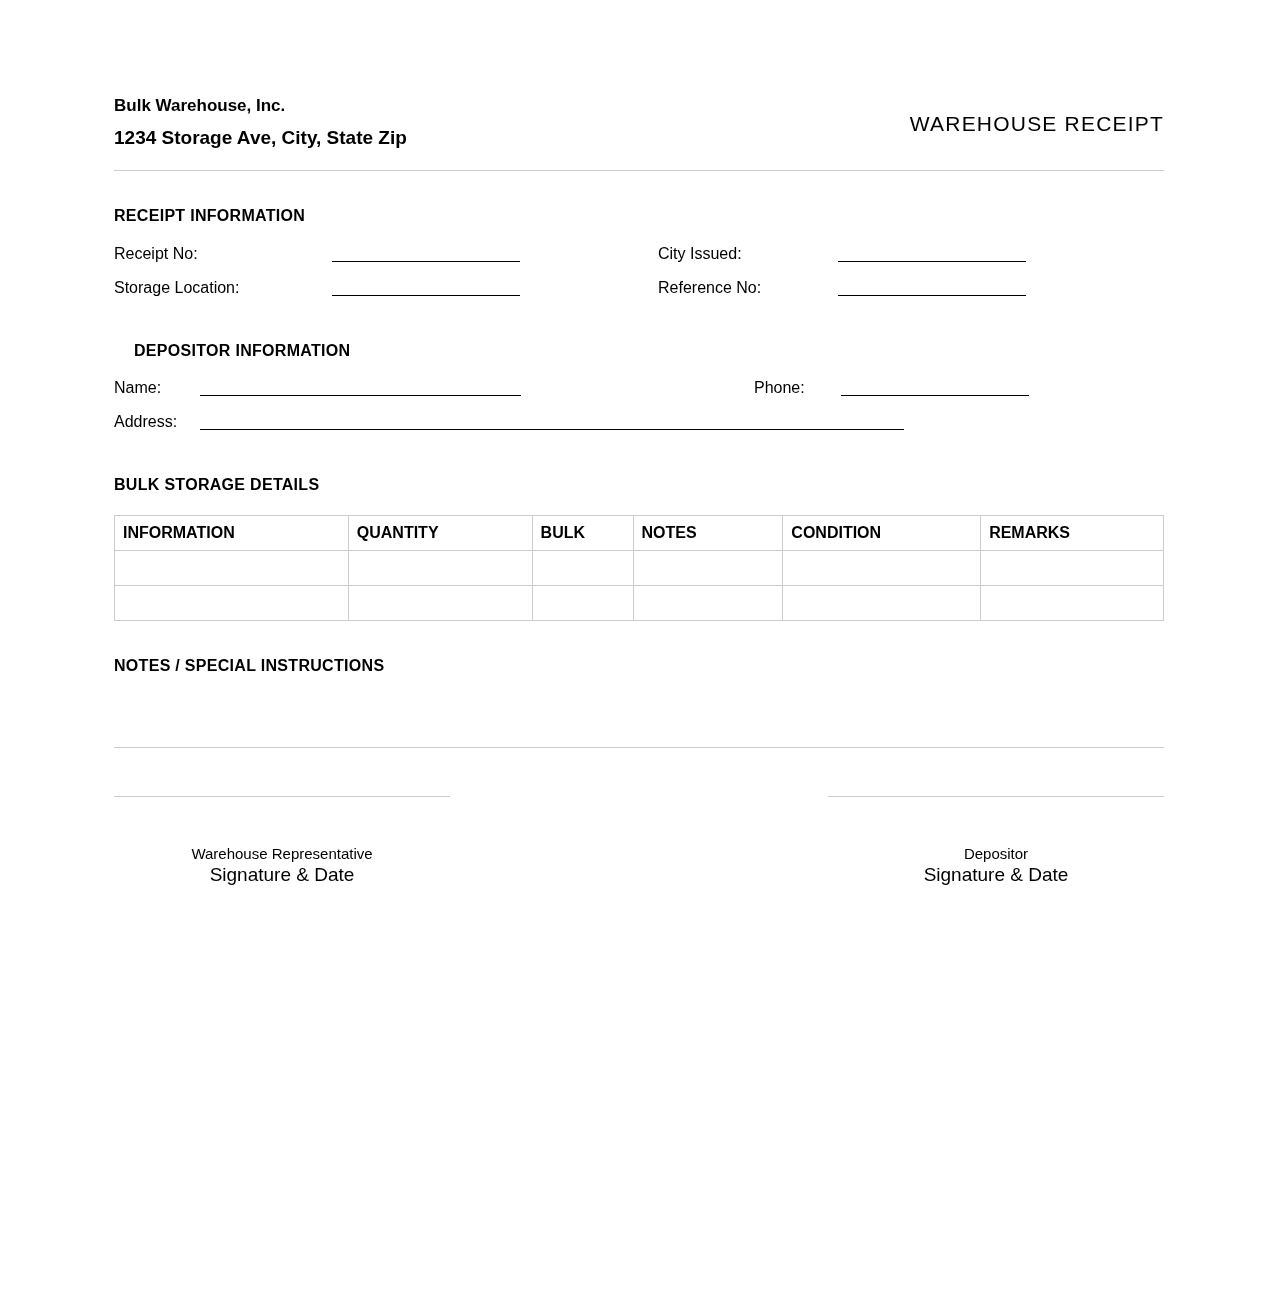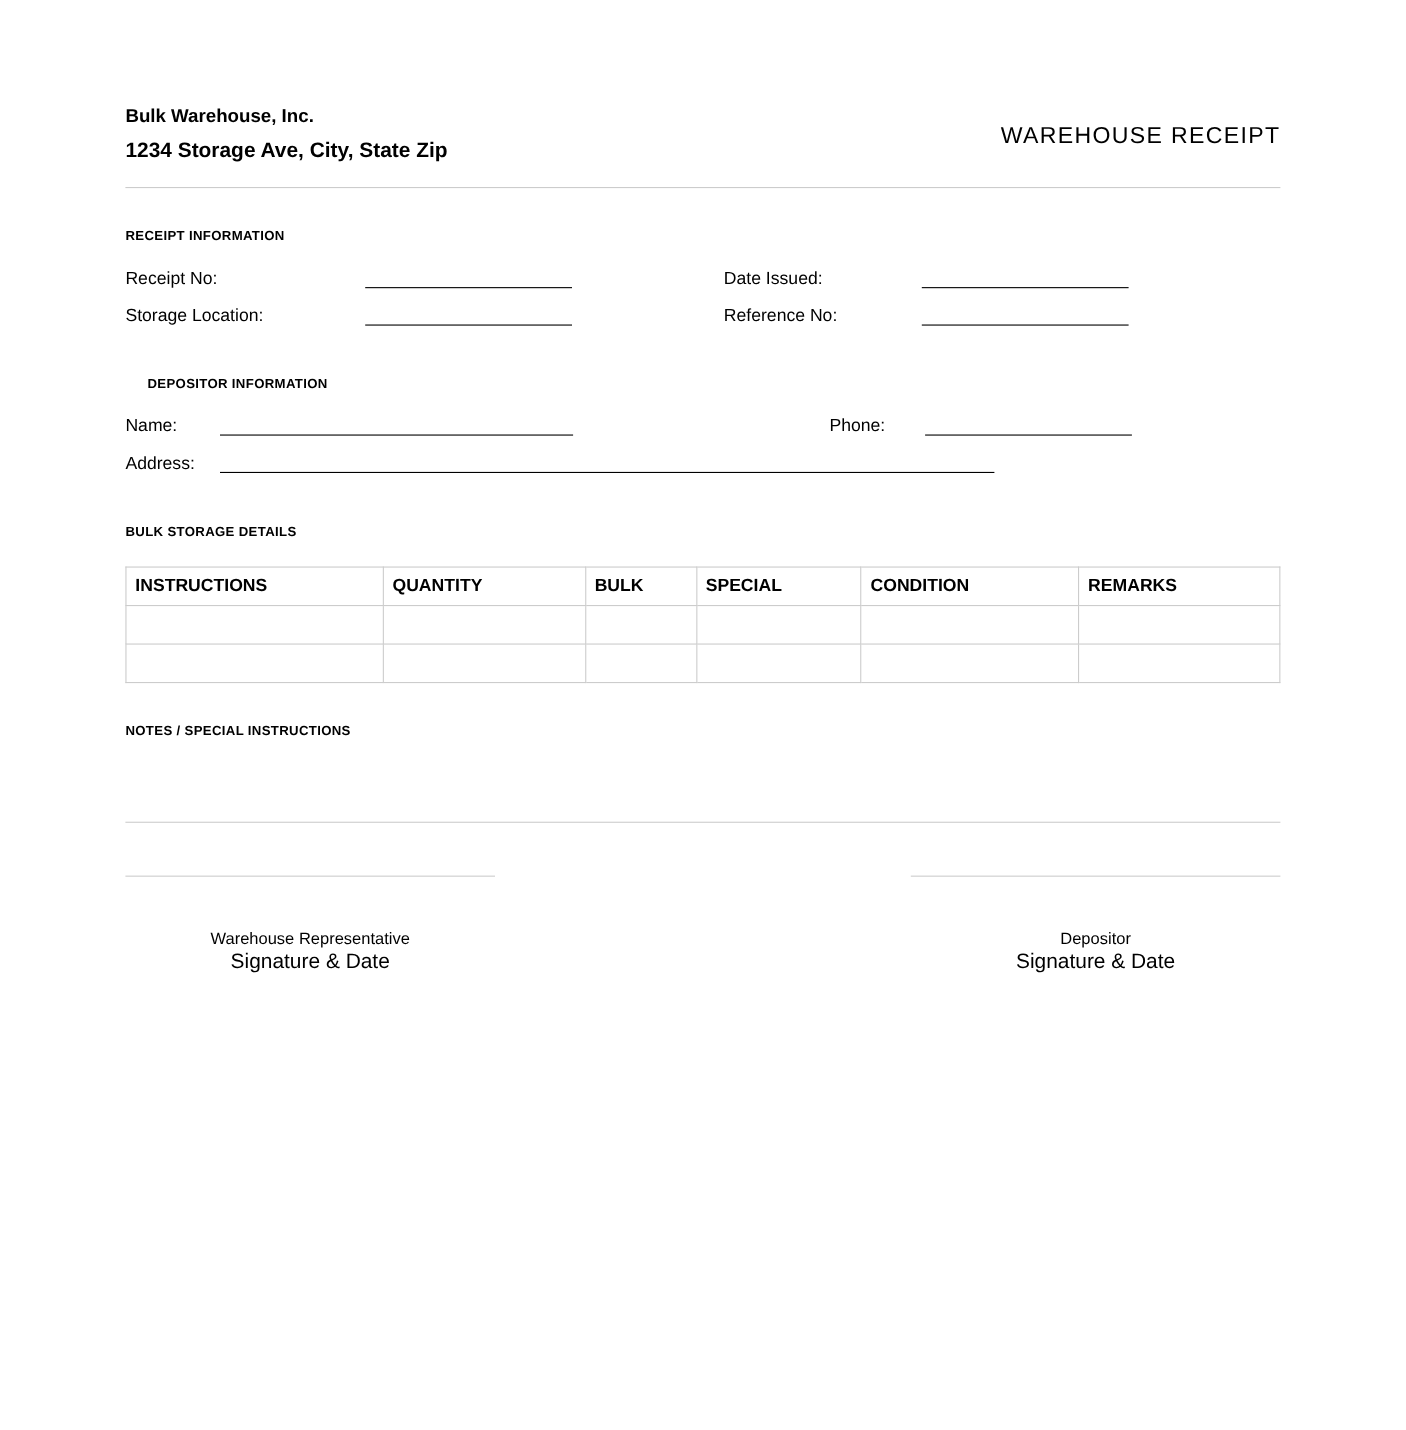--- a/index.html
+++ b/index.html
@@ -5,21 +5,21 @@
   * { box-sizing: border-box; margin: 0; padding: 0; }
   html, body { width: 1278px; height: 1300px; background: #ffffff; }
   body { font-family: "Liberation Sans", sans-serif; color: #000; position: relative; }
   .page { position: absolute; left: 114px; top: 0; width: 1050px; }
 
   .company-name { position: absolute; left: 0; top: 96px; font-size: 17px; font-weight: bold; }
   .company-address { position: absolute; left: 0; top: 127px; font-size: 19px; font-weight: bold; }
   .doc-title { position: absolute; right: 0; top: 112px; font-size: 21px; letter-spacing: 1.2px; }
   .header-rule { position: absolute; left: 0; top: 170px; width: 1050px; height: 1px; background: #cccccc; }
 
-  .section-title { position: absolute; left: 0; font-size: 12px; font-weight: bold; letter-spacing: 0.3px; }
+  .section-title { position: absolute; left: 0; font-size: 16px; font-weight: bold; letter-spacing: 0.3px; }
   .field-label { position: absolute; font-size: 16px; }
   .field-line { position: absolute; height: 1px; border-bottom: 1px solid #000; }
 
   table.details { position: absolute; left: 0; top: 515px; width: 1050px; border-collapse: collapse; }
   table.details th, table.details td { border: 1px solid #cccccc; height: 35px; text-align: left; padding: 0 8px; }
   table.details th { font-size: 16px; font-weight: bold; }
 
   .notes-rule { position: absolute; left: 0; top: 747px; width: 1050px; height: 1px; background: #cccccc; }
 
   .sig-block { position: absolute; top: 796px; width: 336px; }
@@ -38,21 +38,21 @@
   <div class="header-rule"></div>
 
   <div class="section-title" style="top:207px;">RECEIPT INFORMATION</div>
 
   <div class="field-label" style="left:0; top:245px;">Receipt No:</div>
   <div class="field-line" style="left:218px; top:261px; width:188px;"></div>
 
   <div class="field-label" style="left:0; top:279px;">Storage Location:</div>
   <div class="field-line" style="left:218px; top:295px; width:188px;"></div>
 
-  <div class="field-label" style="left:544px; top:245px;">Date Issued:</div>
+  <div class="field-label" style="left:544px; top:245px;">City Issued:</div>
   <div class="field-line" style="left:724px; top:261px; width:188px;"></div>
 
   <div class="field-label" style="left:544px; top:279px;">Reference No:</div>
   <div class="field-line" style="left:724px; top:295px; width:188px;"></div>
 
   <div class="section-title" style="top:342px;margin-left:20px;">DEPOSITOR INFORMATION</div>
 
   <div class="field-label" style="left:0; top:379px;">Name:</div>
   <div class="field-line" style="left:86px; top:395px; width:321px;"></div>
 
@@ -68,24 +68,24 @@
     <colgroup>
       <col style="width:234px;">
       <col style="width:184px;">
       <col style="width:101px;">
       <col style="width:150px;">
       <col style="width:198px;">
       <col style="width:183px;">
     </colgroup>
     <thead>
       <tr>
-        <th>INSTRUCTIONS</th>
+        <th>INFORMATION</th>
         <th>QUANTITY</th>
         <th>BULK</th>
-        <th>SPECIAL</th>
+        <th>NOTES</th>
         <th>CONDITION</th>
         <th>REMARKS</th>
       </tr>
     </thead>
     <tbody>
       <tr>
         <td></td>
         <td></td>
         <td></td>
         <td></td>

